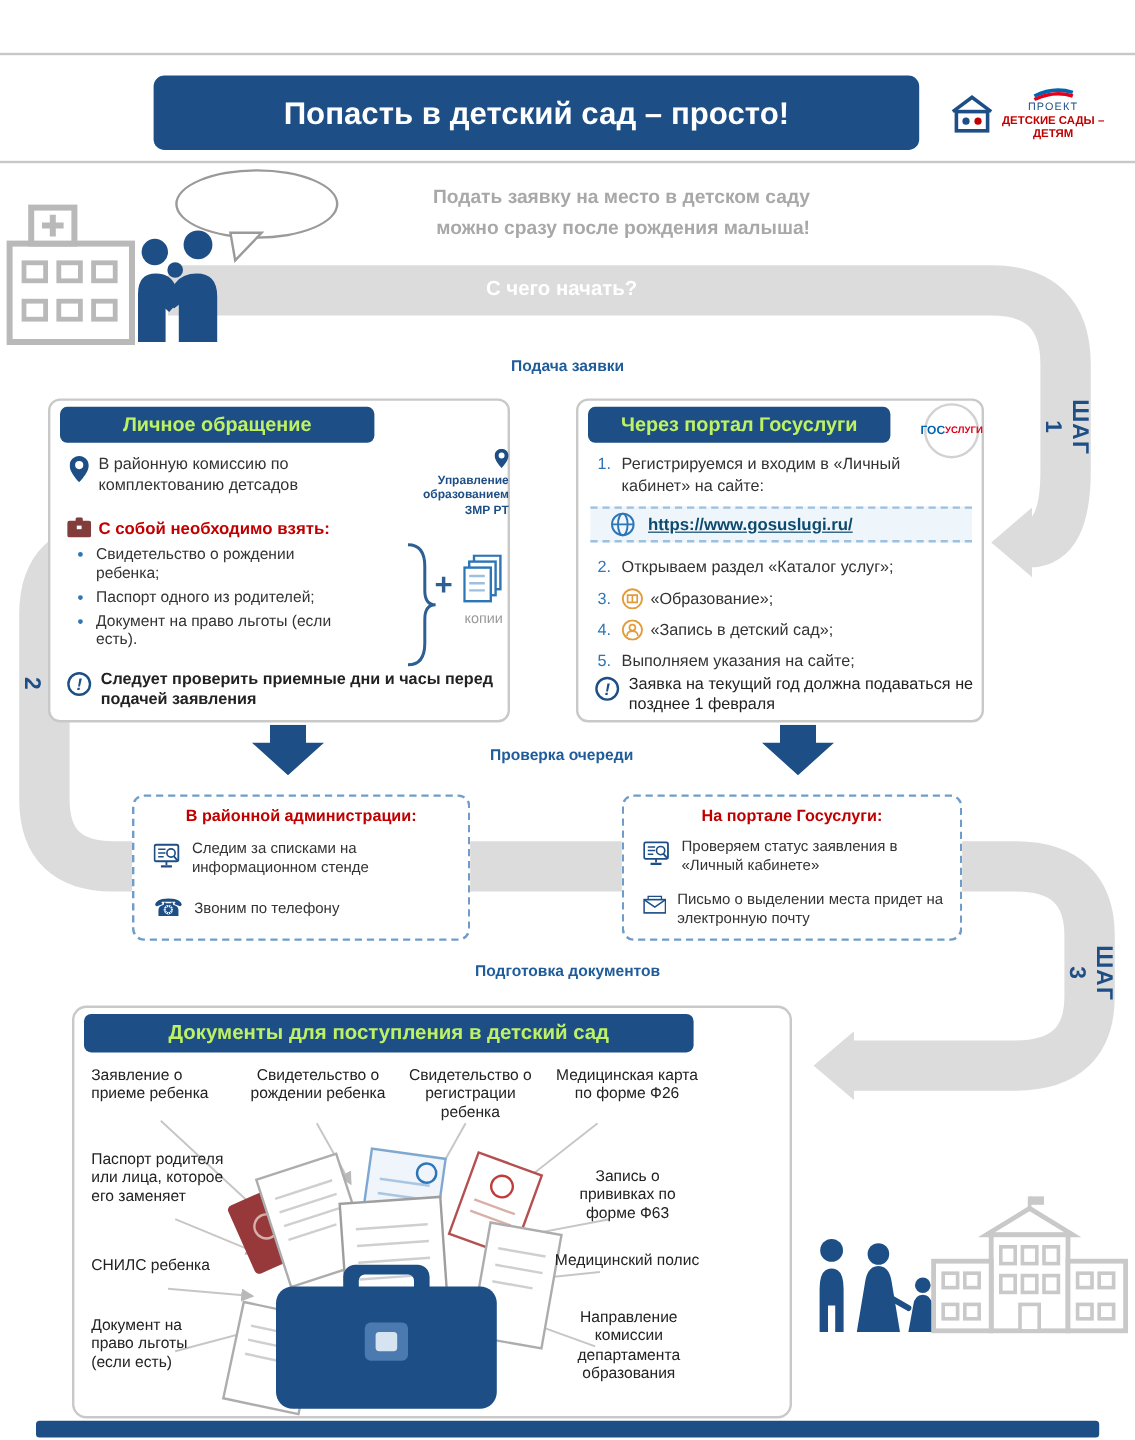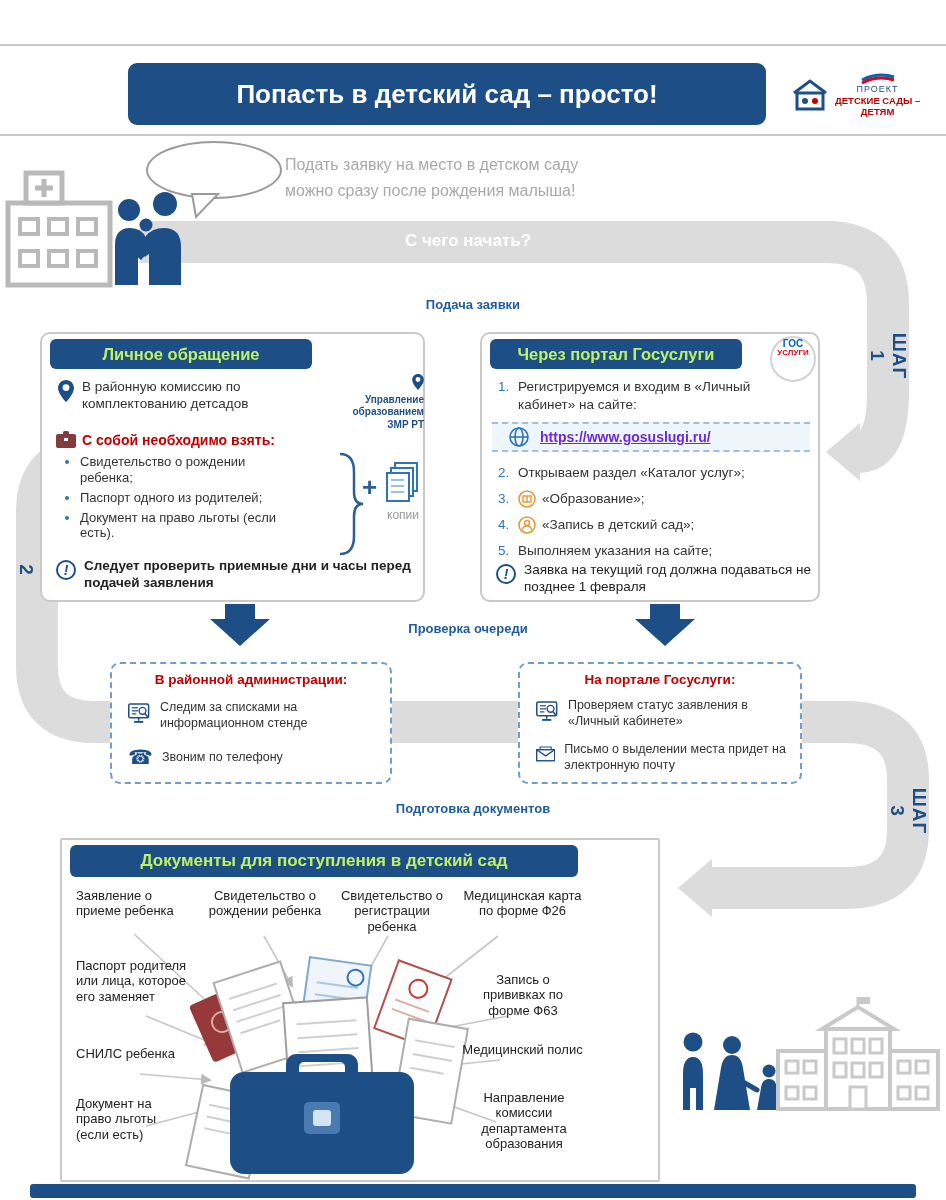--- a/index.html
+++ b/index.html
@@ -13,21 +13,21 @@
   .title-box{left:128px;top:63px;width:638px;height:62px;background:#1d4f86;border-radius:9px;color:#fff;
              font-size:26px;font-weight:bold;display:flex;align-items:center;justify-content:center}
   .logo{left:790px;top:66px;width:154px;height:58px;display:flex;align-items:center;gap:5px}
   .logo-col{display:flex;flex-direction:column;align-items:center;line-height:1.2}
   .logo-project{font-size:9px;font-weight:normal;color:#1d4f86;letter-spacing:1px}
   .logo-red{font-size:9.5px;font-weight:bold;color:#c00000}
 
   
   .bubble{left:146px;top:141px;width:136px;height:58px;background:#fff;border:2px solid #9a9a9a;border-radius:50%}
   .bubble-tail{left:188px;top:192px}
-  .speech{width:390px;text-align:left;color:#a8a8a8;font-weight:normal;font-size:16px}
+  .speech{width:390px;text-align:right;color:#a8a8a8;font-weight:bold;font-size:16px}
   .speech1{left:285px;top:156px}
   .speech2{left:285px;top:182px}
   .maternity{left:2px;top:163px}
   .start-q{left:348px;top:231px;width:240px;text-align:center;color:#fff;font-weight:bold;font-size:17px}
 
   .stepl{width:64px;text-align:center;color:#1d4f86;font-weight:bold;font-size:19px;transform:rotate(90deg);letter-spacing:1px}
   .s1{left:856px;top:334px}
   .s2{left:5px;top:548px}
   .s3{left:876px;top:789px}
 
@@ -56,29 +56,29 @@
   .brace{left:296px;top:118px}
   .plus{left:320px;top:138px;font-size:26px;font-weight:bold;color:#2e5f94}
   .copies-ic{left:344px;top:128px}
   .copies{left:336px;top:174px;width:50px;text-align:center;font-size:12px;color:#9a9a9a}
   .warn-ic{width:20px;height:20px;border:2px solid #1d4f86;border-radius:50%;color:#1d4f86;font-weight:bold;
            font-style:italic;font-size:14px;display:flex;align-items:center;justify-content:center;background:#fff}
   .w-personal-ic{left:14px;top:226px}
   .w-personal{left:42px;top:224px;width:332px;font-size:13.5px;font-weight:bold;color:#222;line-height:1.25}
 
   .gos-logo{left:288px;top:2px;width:46px;height:46px;background:#fff;border:2px solid #d2d2d2;border-radius:50%;
-            display:flex;flex-direction:column;align-items:center;line-height:1.1}
+            display:flex;align-items:center;justify-content:center;line-height:1.1}
   .gos1{font-size:10px;font-weight:bold;color:#0065b1}
   .gos2{font-size:8px;font-weight:bold;color:#e3001b}
   .pstep{display:flex;gap:6px;font-size:13.5px;line-height:1.3;align-items:flex-start}
   .pnum{color:#2e75b6;min-width:14px}
   .ps1{left:16px;top:44px;width:302px}
   .url-row{left:10px;top:88px;width:318px;height:30px;display:flex;align-items:center;gap:10px;padding-left:16px;
            background:#eef5fb;border-top:2px dashed #9cc0de;border-bottom:2px dashed #9cc0de}
-  .url-link{font-size:14px;font-weight:bold;color:#6d28d9;text-decoration:underline;cursor:pointer}
+  .url-link{font-size:14px;font-weight:bold;color:#0c4a6e;text-decoration:underline;cursor:pointer}
   .ps2{left:16px;top:130px;width:312px}
   .ps3{left:16px;top:156px;width:312px}
   .ps4{left:16px;top:182px;width:312px}
   .ps5{left:16px;top:208px;width:312px}
   .w-portal-ic{left:14px;top:230px}
   .w-portal{left:42px;top:228px;width:290px;font-size:13.5px;color:#222;line-height:1.25}
 
   .da-left{left:204px;top:604px}
   .da-right{left:629px;top:604px}
 
@@ -88,21 +88,21 @@
   .qb-portal{left:518px;top:662px;width:284px;height:122px}
   .qtitle{left:0;top:8px;width:100%;text-align:center;color:#c00000;font-weight:bold;font-size:13.5px}
   .qrow{display:flex;gap:9px;align-items:flex-start;font-size:12.5px;line-height:1.25;color:#333}
   .qa1{left:16px;top:36px;width:252px}
   .qa2{left:16px;top:86px;width:252px}
   .qp1{left:16px;top:34px;width:260px}
   .qp2{left:16px;top:78px;width:260px}
   .phone-glyph{font-size:20px;color:#1d4f86;line-height:1;margin-top:-3px}
 
   
-  .docs-box{left:60px;top:838px;width:600px;height:344px;background:#fff;border:2px solid #c9c9c9;border-radius:2px}
+  .docs-box{left:60px;top:838px;width:600px;height:344px;background:#fff;border:2px solid #c9c9c9;border-radius:12px}
   .docs-art{left:0;top:0}
   .dlbl{font-size:13px;line-height:1.18;color:#222}
   .ta-c{text-align:center}
   .dt0{left:142px;top:48px;width:122px}
   .dt1{left:268px;top:48px;width:124px}
   .dl0{left:14px;top:48px;width:100px}
   .dr0{left:398px;top:48px;width:125px}
   .dl1{left:14px;top:118px;width:112px}
   .dr1{left:402px;top:132px;width:118px}
   .dl2{left:14px;top:206px;width:100px}

